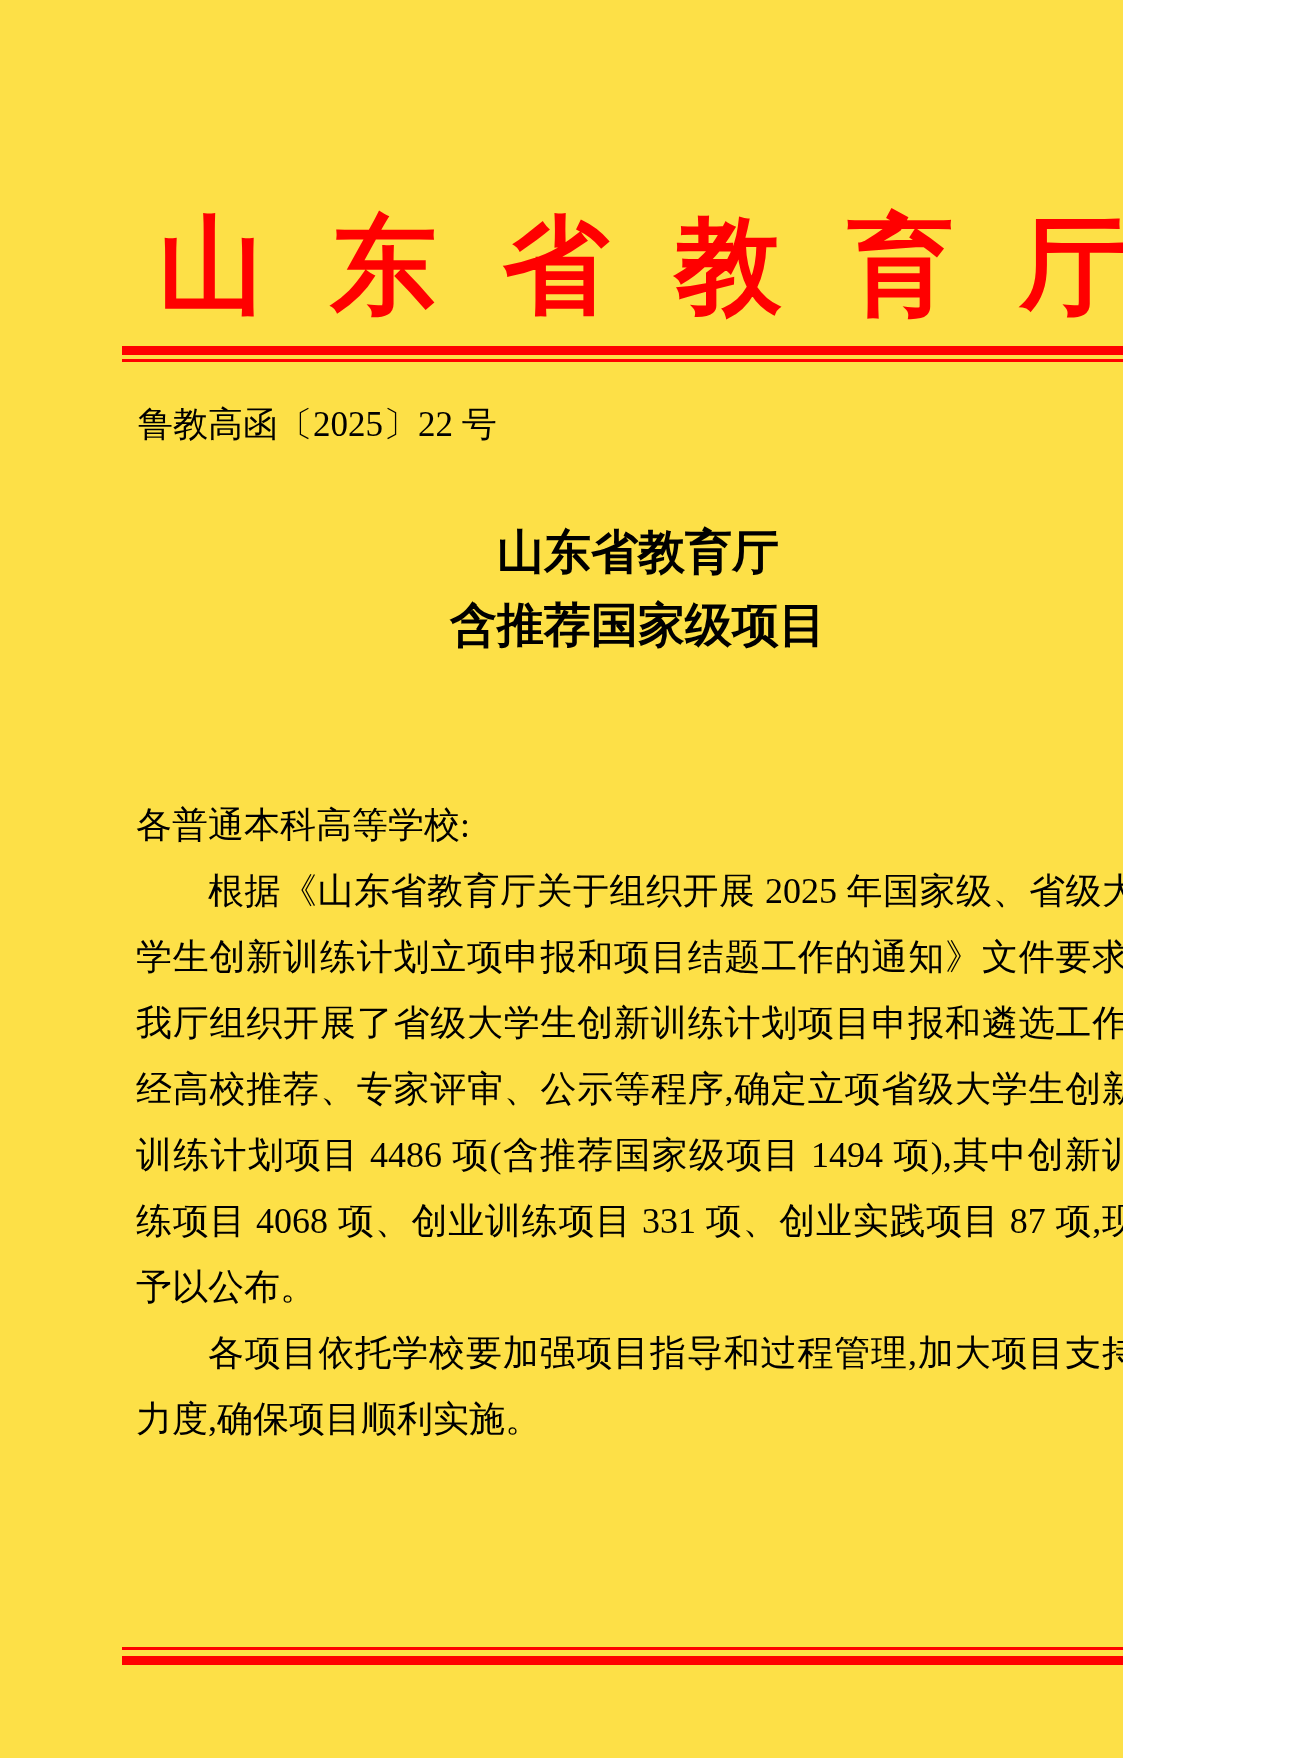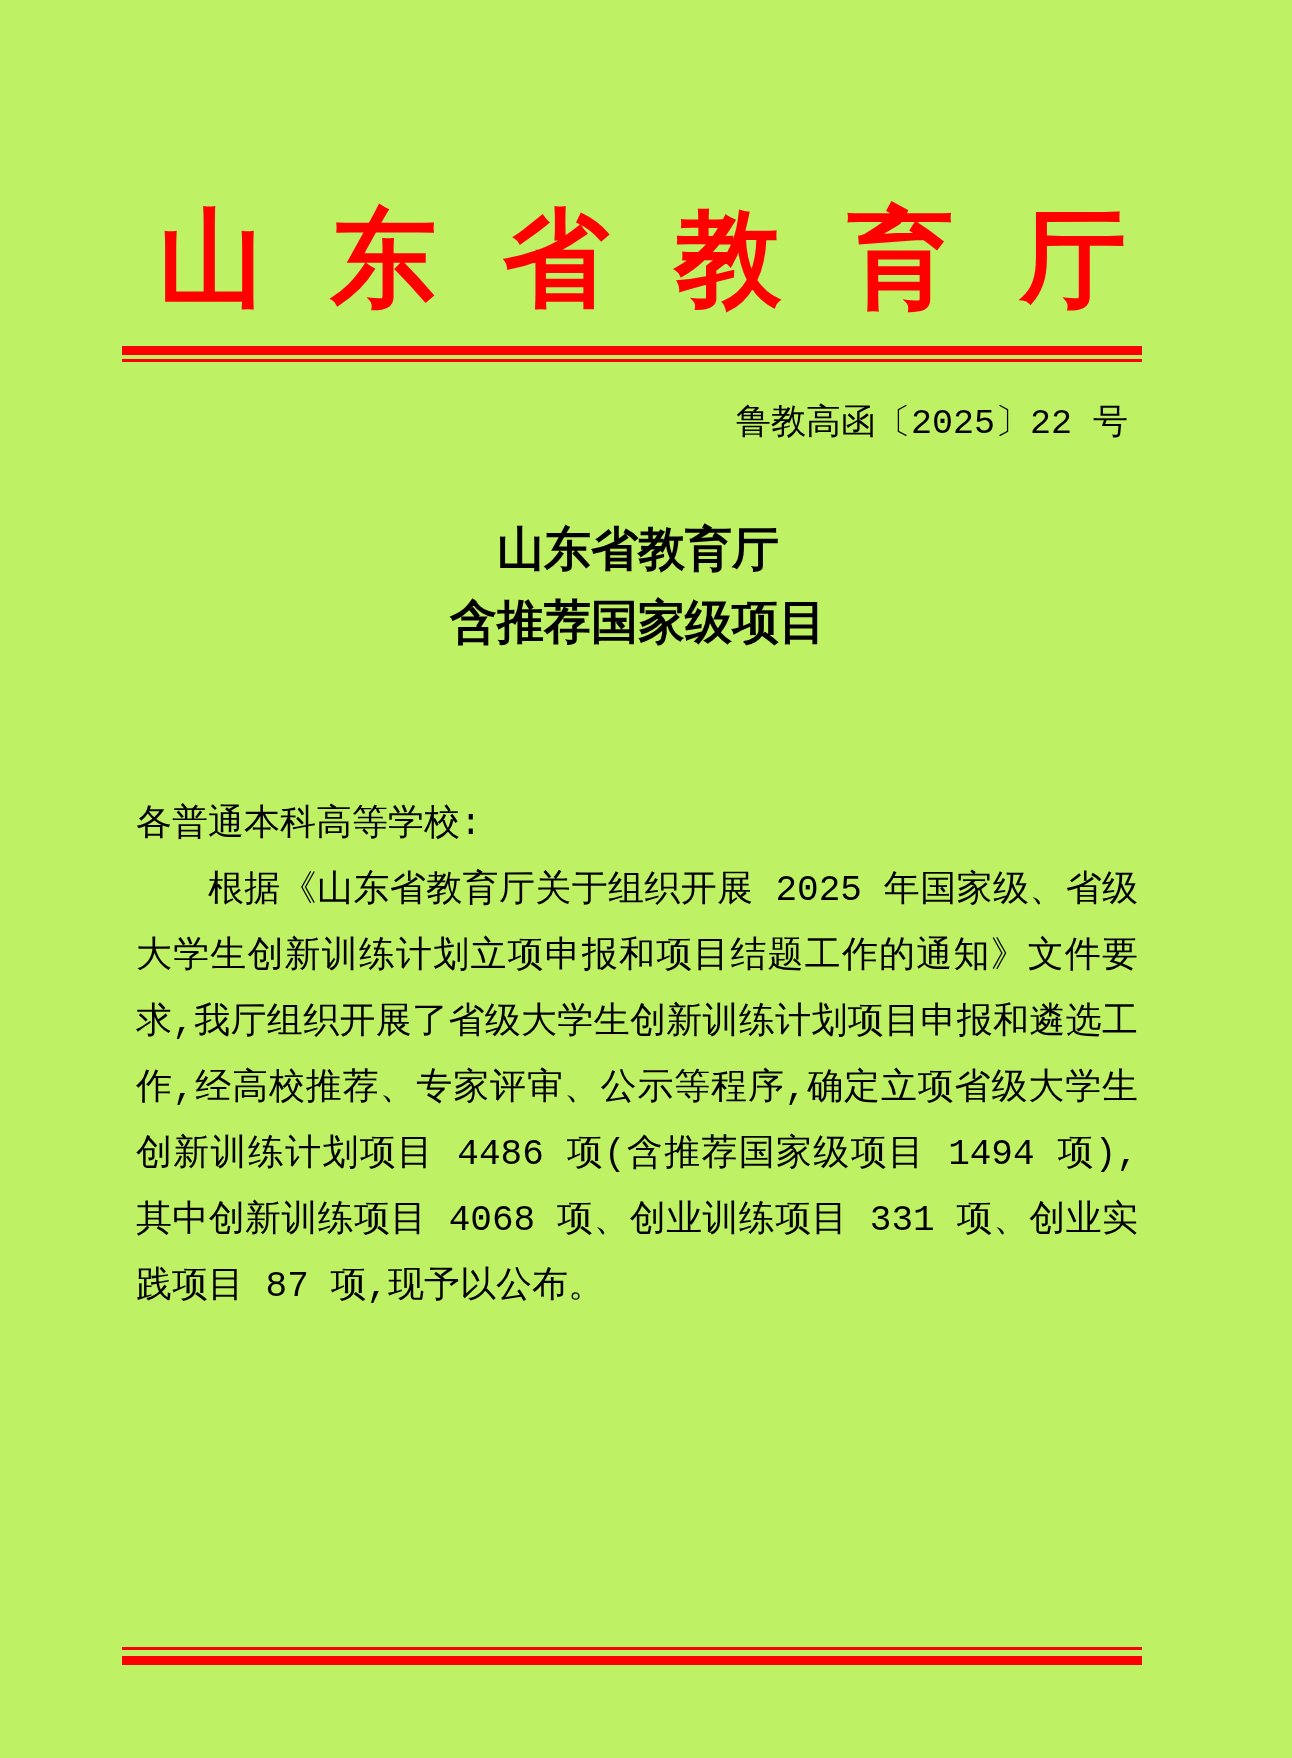--- a/index.html
+++ b/index.html
@@ -2,25 +2,25 @@
 <html><head>
 <meta charset="utf-8">
 <style>
   html, body {
     margin: 0;
     padding: 0;
     background: #ffffff;
   }
   .page {
     position: relative;
-    width: 1292px;
+    width: 1123px;
     height: 1758px;
-    background: #bef264;
+    background: #fde047;
     overflow: hidden;
-    font-family: Liberation Mono, monospace;
+    font-family: Liberation Serif, serif;
     color: #000000;
   }
   
   .agency {
     position: absolute;
     top: 208px;
     left: 158px;
     width: 968px;
     font-size: 106px;
     line-height: 1.12;
@@ -40,21 +40,20 @@
   .rule-top-thin    { top: 359px;  height: 3px; }
   .rule-bottom-thin  { top: 1647px; height: 3px; }
   .rule-bottom-thick { top: 1656px; height: 9px; }
   .doc-number {
     position: absolute;
     top: 402px;
     left: 138px;
     width: 990px;
     font-size: 35px;
     line-height: 1.3;
-    text-align: right;
     color: #000000;
   }
   .title {
     position: absolute;
     top: 516px;
     left: 138px;
     width: 1000px;
     text-align: center;
     font-weight: bold;
     font-size: 47px;
@@ -92,18 +91,19 @@
   <div class="doc-number">鲁教高函〔2025〕22 号</div>
 
   <div class="title">
     <div>山东省教育厅</div>
     <div>含推荐国家级项目</div>
   </div>
 
   <div class="body-text">
     <p class="salutation">各普通本科高等学校:</p>
     <p class="para">根据《山东省教育厅关于组织开展 2025 年国家级、省级大学生创新训练计划立项申报和项目结题工作的通知》文件要求,我厅组织开展了省级大学生创新训练计划项目申报和遴选工作,经高校推荐、专家评审、公示等程序,确定立项省级大学生创新训练计划项目 4486 项(含推荐国家级项目 1494 项),其中创新训练项目 4068 项、创业训练项目 331 项、创业实践项目 87 项,现予以公布。</p>
+    <p class="para">各项目依托学校要加强项目指导和过程管理,加大项目支持力度,确保项目顺利实施。</p>
   </div>
 
   <div class="rule rule-bottom-thin"></div>
   <div class="rule rule-bottom-thick"></div>
 
 </div>
 
 </body></html>

